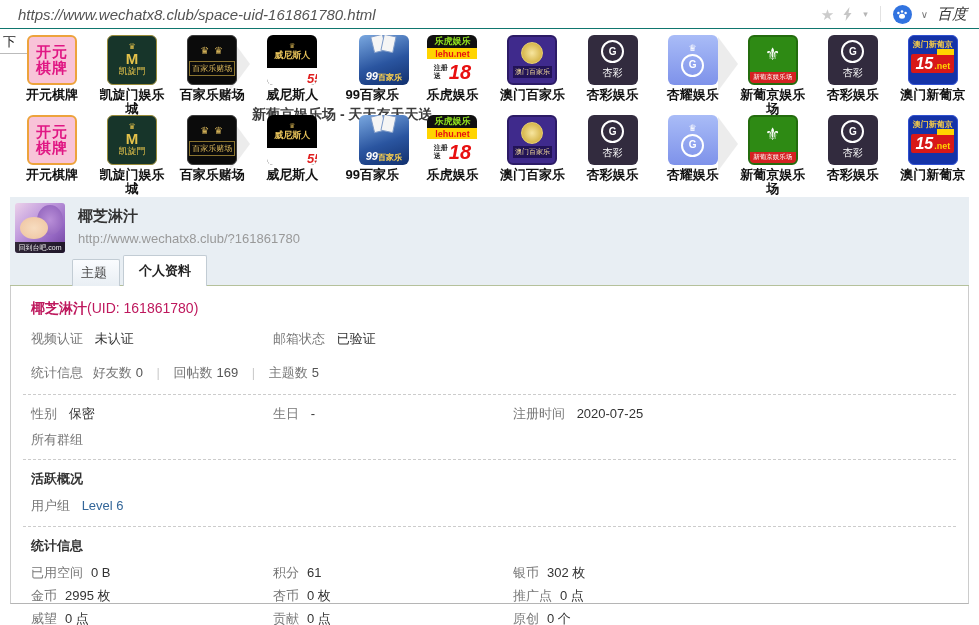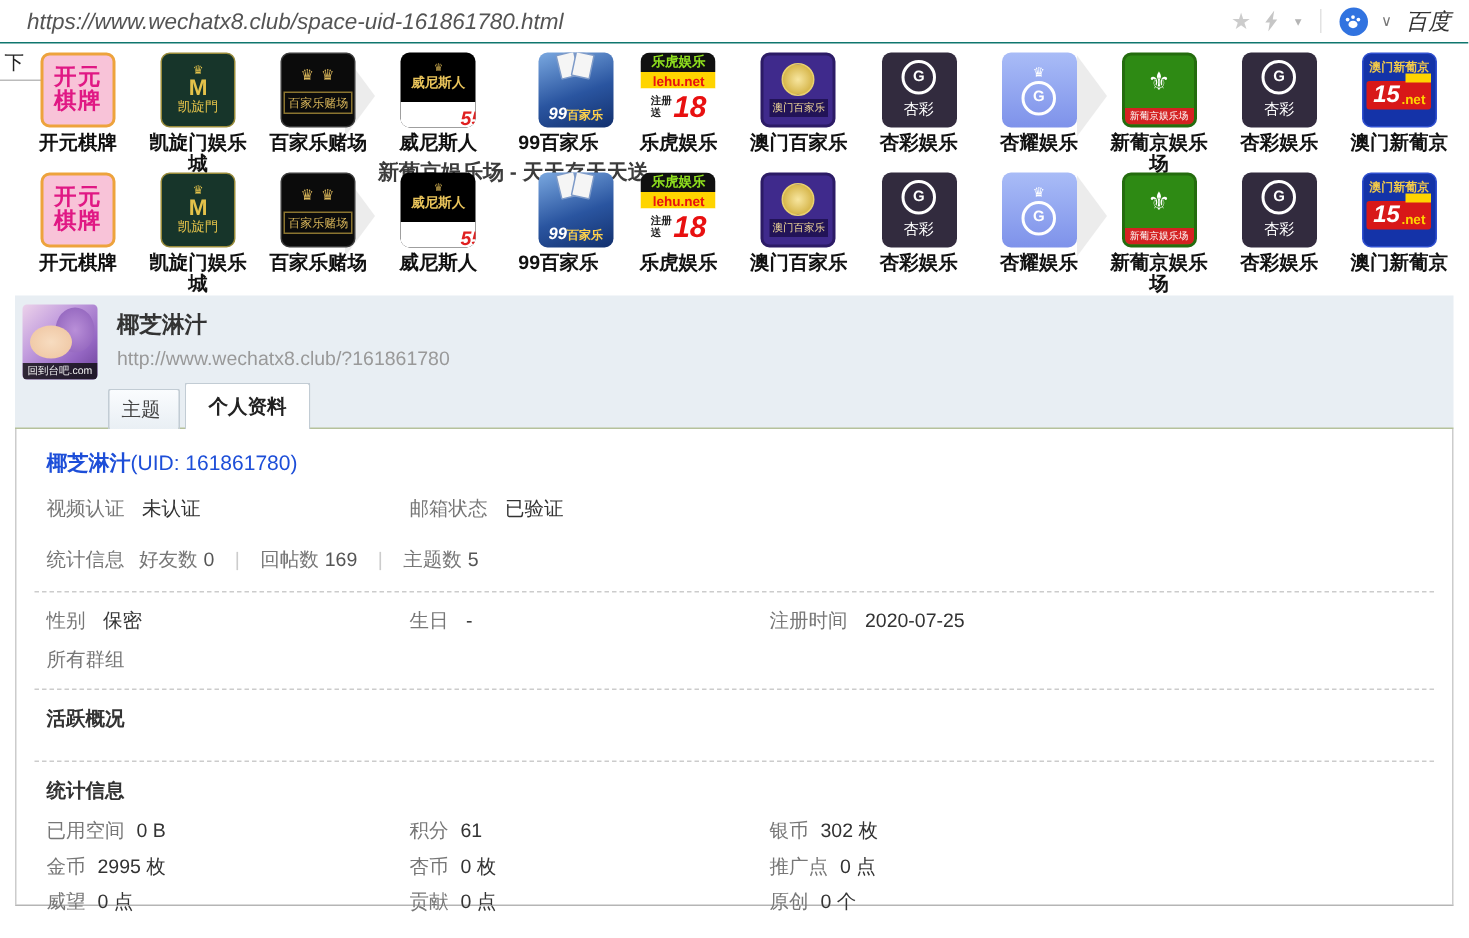--- a/index.html
+++ b/index.html
@@ -122,21 +122,21 @@
   .p-name{position:absolute;left:68px;top:10px;font-size:15px;font-weight:bold;color:#333;}
   .p-url{position:absolute;left:68px;top:34px;font-size:13px;color:#999;}
   .tabs{position:absolute;left:62px;bottom:-1px;display:flex;align-items:flex-end;gap:3px;}
   .tab{padding:4px 12px 4px 8px;font-size:13px;border:1px solid #c2ccd4;border-bottom:none;
        background:linear-gradient(#fafcfe,#e9eff4);color:#444;border-radius:2px 2px 0 0;cursor:pointer;}
   .tab.active{background:#fff;font-weight:bold;padding:6px 15px 6px 15px;color:#222;}
 
   
   .panel{margin:0 10px;background:#fff;border-left:1px solid #ccc;border-right:1px solid #ccc;
          border-bottom:1px solid #b5b5b5;padding:14px 10px 0 10px;height:318px;box-sizing:border-box;}
-  .row-name{font-size:14px;color:#1d4ed8;padding-left:10px;margin-bottom:12px;}
+  .row-name{font-size:14px;color:#be185d;padding-left:10px;margin-bottom:12px;}
   .row-name b{font-weight:bold;}
   .grid3{display:grid;grid-template-columns:242px 240px 1fr;padding-left:10px;font-size:13px;
          margin-bottom:8px;line-height:1.4;}
   .lbl{color:#777;margin-right:8px;}
   .val{color:#333;}
   .statline{padding-left:10px;font-size:13px;color:#777;margin:16px 0 12px 0;}
   .statline .num{color:#555;margin-left:4px;}
   .sepbar{color:#ccc;margin:0 10px;}
   .dash{border:none;border-top:1px dashed #ccc;margin:10px 2px;}
   .h-bold{font-size:13px;font-weight:bold;color:#333;padding-left:10px;margin:10px 0 9px 0;}
@@ -487,20 +487,24 @@
       <span class="val">2020-07-25</span>
     </div>
   </div>
 
   <div class="groups">所有群组</div>
 
   <hr class="dash">
 
   <div class="h-bold">活跃概况</div>
   <div class="grid3">
+    <div>
+      <span class="lbl">用户组</span>
+      <span class="val link">Level 6</span>
+    </div>
     <div></div>
       <div></div>
   </div>
 
   <hr class="dash">
 
   <div class="h-bold">统计信息</div>
 
   <div class="sgrid">
     <div><span class="lbl">已用空间</span><span class="val">0 B</span></div>

